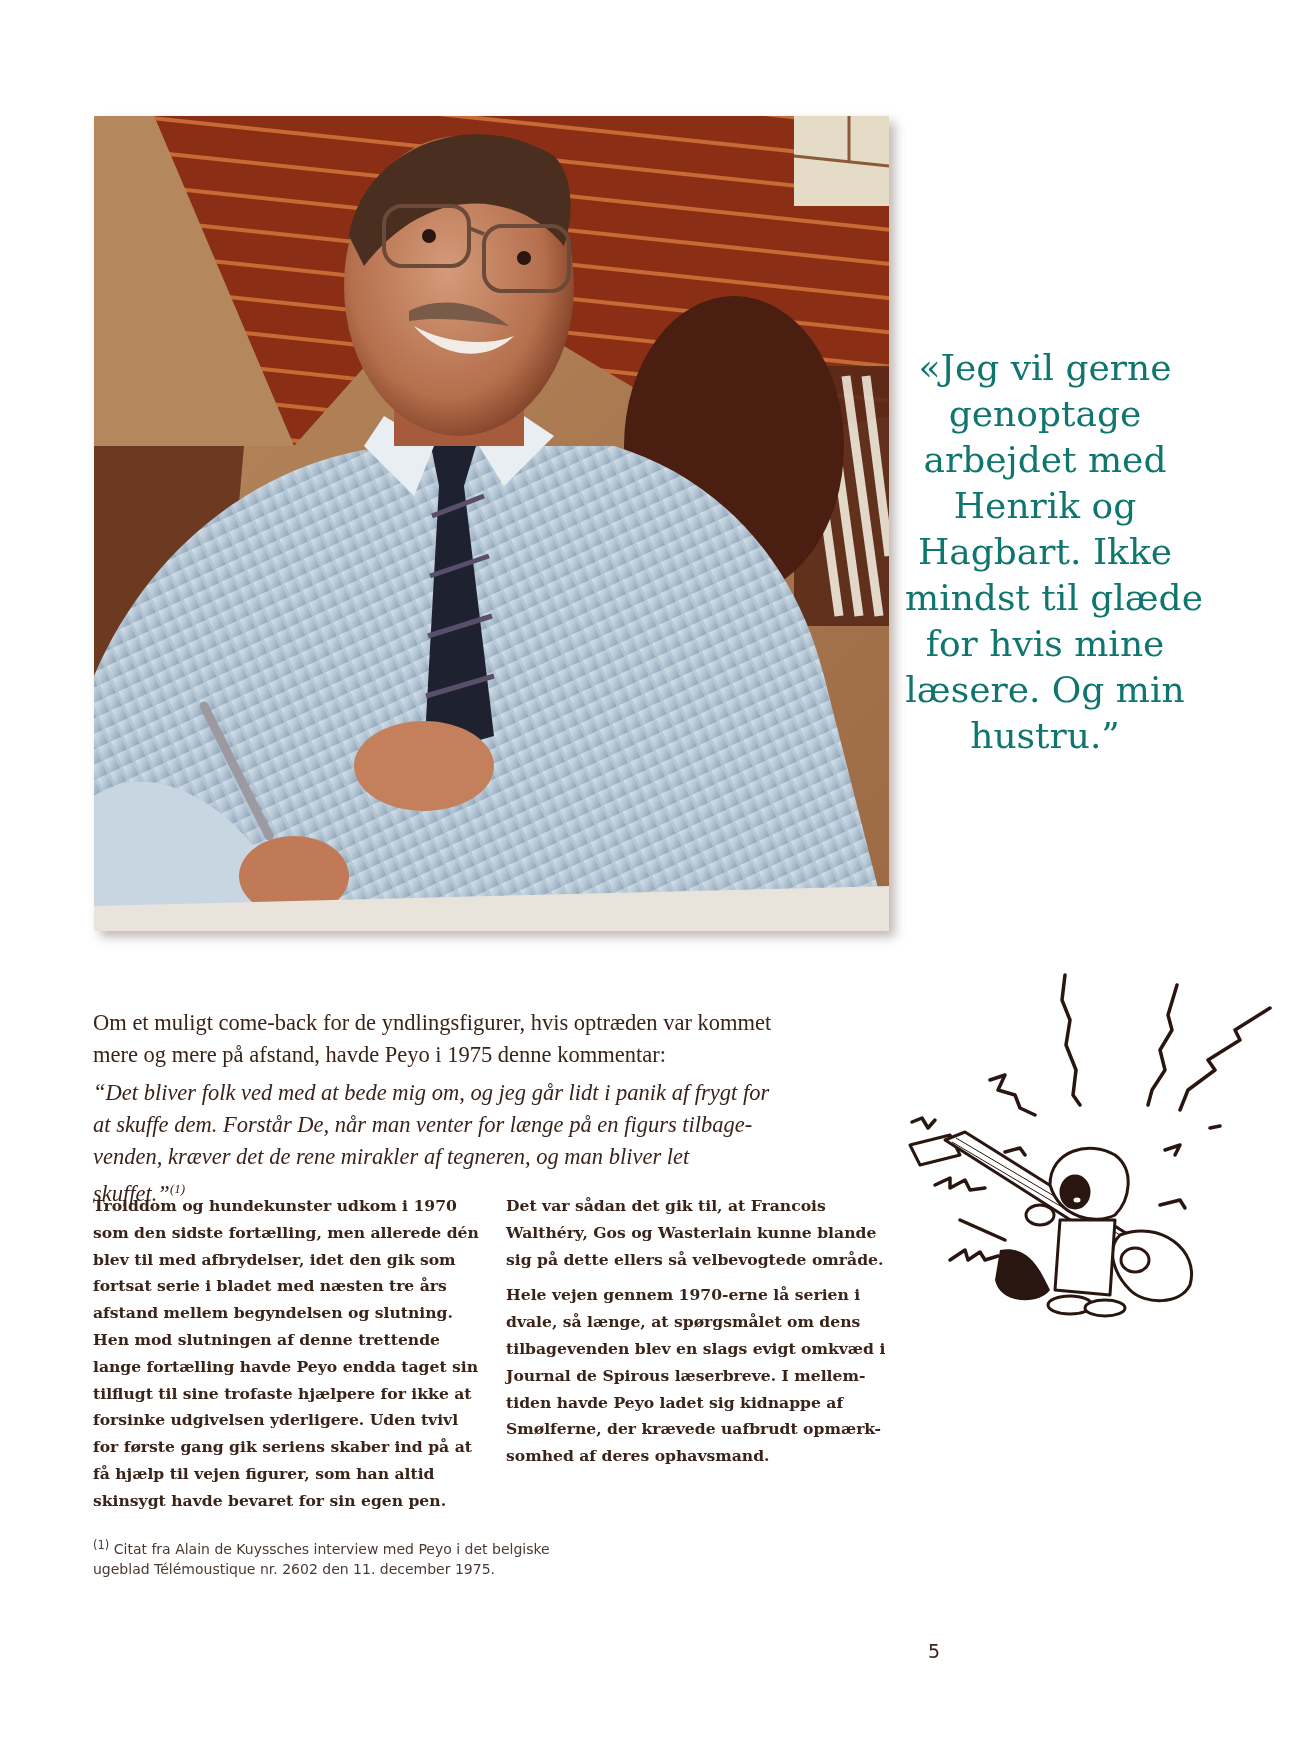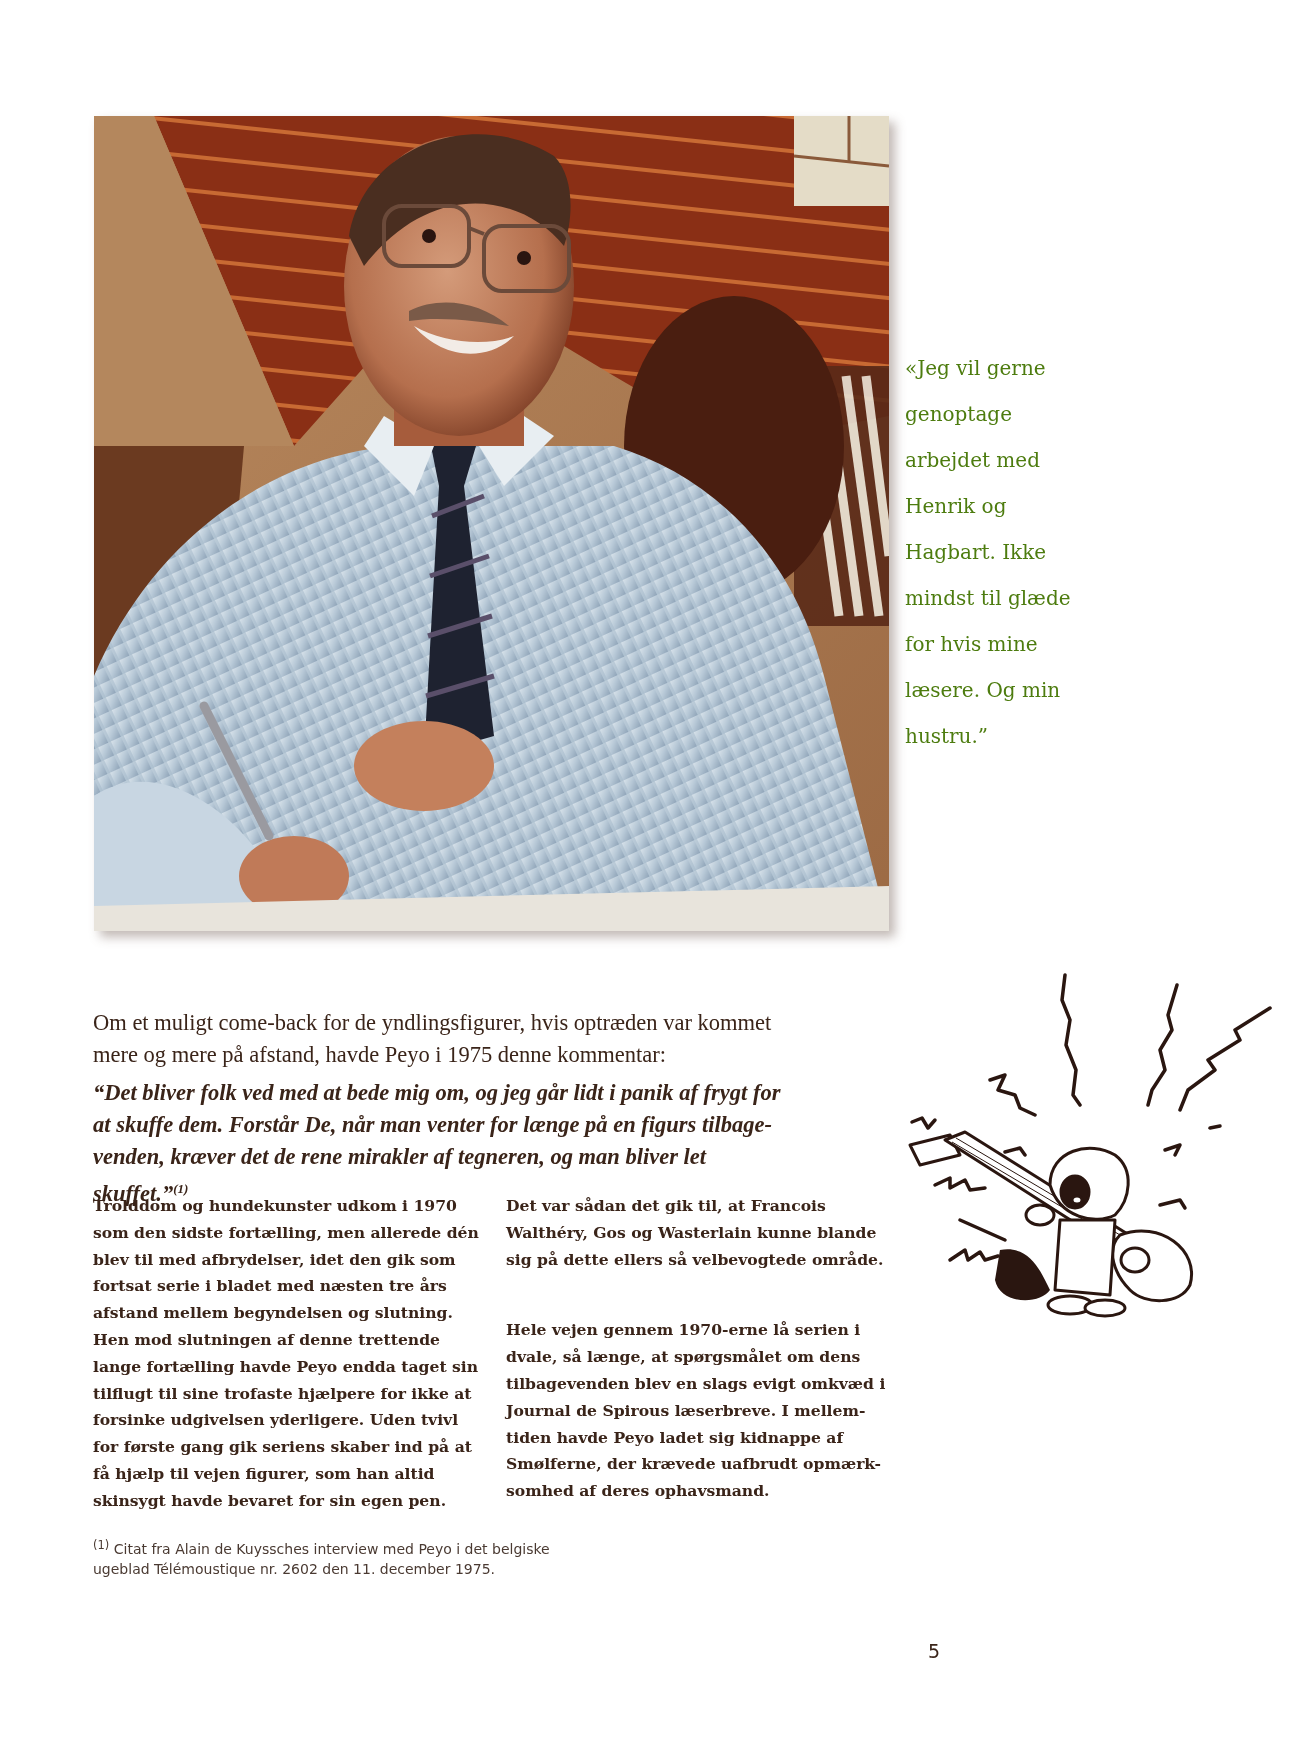--- a/index.html
+++ b/index.html
@@ -6,41 +6,41 @@
   body { width:1292px; height:1738px; position:relative; overflow:hidden;
          font-family:"DejaVu Serif", "Liberation Serif", serif; color:#3a2419; }
 
   
   .photo { position:absolute; left:94px; top:116px; width:795px; height:815px;
            box-shadow: 6px 6px 10px rgba(120,100,90,0.45); overflow:hidden; background:#b8845a; }
   .photo svg { display:block; width:100%; height:100%; }
 
   
   .pullquote { position:absolute; left:905px; top:345px; width:280px;
-               text-align:left; font-family:"DejaVu Serif", serif;
-               font-size:20px; line-height:46px; color:#4d7c0f; }
+               text-align:center; font-family:"DejaVu Serif", serif;
+               font-size:36px; line-height:46px; color:#0f766e; }
   .pullquote span { display:block; white-space:nowrap; }
 
   
   .intro { position:absolute; left:93px; top:963px; width:800px;
            font-family:"Liberation Serif", serif; font-size:22.5px; line-height:32px; color:#3a2419;margin-top:44px; }
   .intro p { margin:0; }
   .intro .quote { font-style:italic; margin-top:6px; }
-  .intro .quote span { display:block; white-space:nowrap;font-weight:bold; }
+  .intro .quote span { display:block; white-space:nowrap; }
   .intro .lead span { display:block; white-space:nowrap; }
   sup.fn { font-size:13px; vertical-align:8px; font-style:italic; }
 
   
   .col { position:absolute; top:1193px; width:390px;
          font-family:"DejaVu Serif", serif; font-size:15.6px; line-height:26.8px; color:#3a2419; }
   .col p { margin:0;font-weight:bold; }
   .col span { display:block; white-space:nowrap; }
   .col-left { left:93px; }
   .col-right { left:506px; }
-  .col-right .p2 { margin-top:44px; }
+  .col-right .p2 { margin-top:9px; }
 
   
   .footnote { position:absolute; left:93px; top:1535px; width:520px;
               font-family:"DejaVu Sans", sans-serif; font-size:14px; line-height:20px; color:#4a3a32; }
   .footnote span.line { display:block; white-space:nowrap; }
   .footnote .mark { font-size:11.5px; vertical-align:5px; }
 
   
   .illustration { position:absolute; left:890px; top:960px; width:390px; height:365px; }
 

